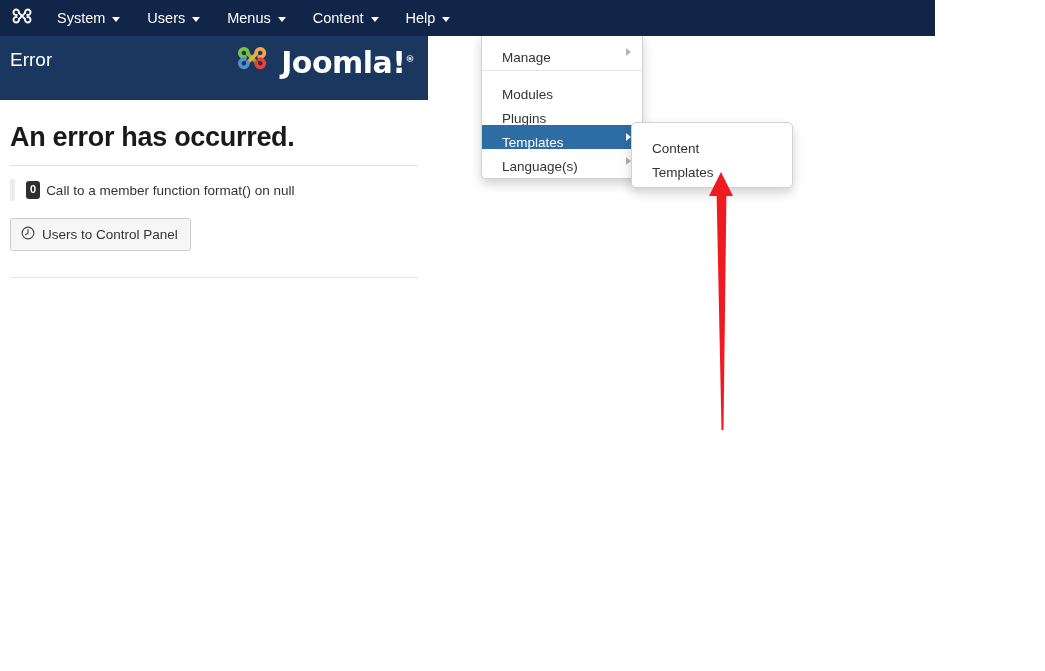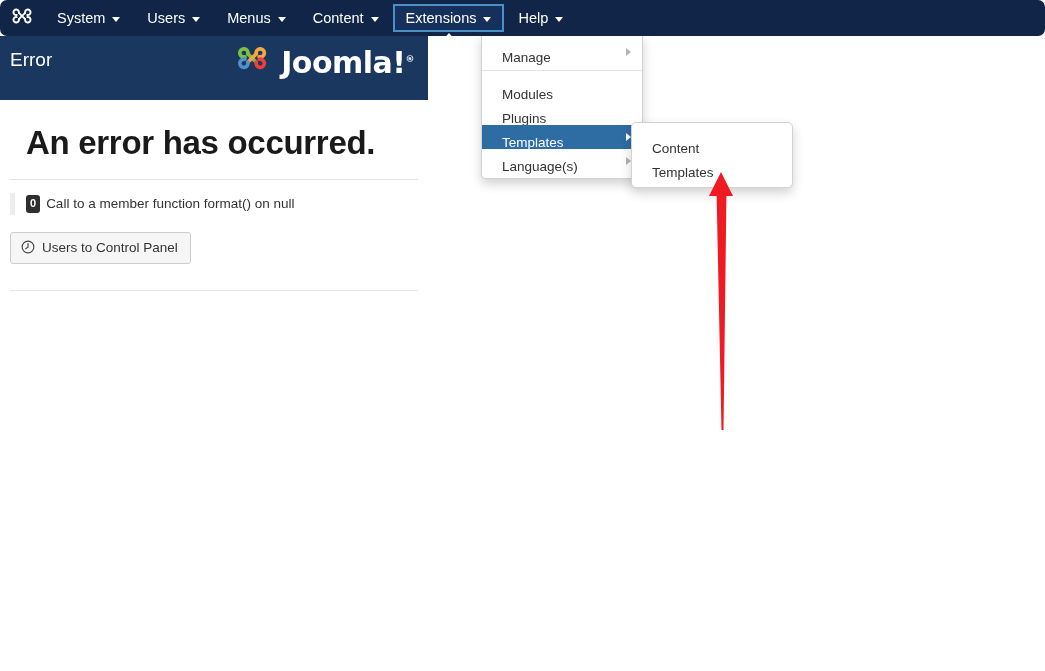--- a/index.html
+++ b/index.html
@@ -13,27 +13,26 @@
     position: relative;
     overflow: hidden;
     font-family: "Liberation Sans", sans-serif;
     -webkit-font-smoothing: antialiased;
   }
 
   
   .topbar {
     position: absolute;
     left: 0; top: 0;
-    width: 1045px;
+    width: 935px;
     height: 36px;
     background: #102548;
     display: flex;
     align-items: flex-start;
     z-index: 30;
-    border-radius: 7px;
   }
   .brand-icon {
     width: 44px;
     height: 36px;
     display: flex;
     align-items: center;
     justify-content: center;
   }
   .topnav {
     display: flex;
@@ -116,23 +115,23 @@
     vertical-align: super;
   }
 
   
   .content {
     position: absolute;
     left: 0; top: 85px;
     width: 428px;
   }
   .error-title {
-    margin: 16px;
-    padding: 22px 10px 0 10px;
-    font-size: 33px;
+    margin: 0;
+    padding: 36px 10px 0 10px;
+    font-size: 27px;
     font-weight: bold;
     color: #1a1a1a;
     line-height: 1.2;
     letter-spacing: -0.3px;
   }
   .hr {
     margin: 12px 10px 0 10px;
     border: 0;
     border-top: 1px solid #e2e2e2;
     height: 0;
@@ -295,25 +294,20 @@
       <span>Menus</span>
       <span class="caret-down"></span>
     </div>
 
     <div class="topnav-item">
       <span>Content</span>
       <span class="caret-down"></span>
     </div>
 
 
-    <div class="topnav-item active">
-      <span>Extensions</span>
-      <span class="caret-down"></span>
-      <span class="notch"></span>
-    </div>
 
     <div class="topnav-item">
       <span>Help</span>
       <span class="caret-down"></span>
     </div>
 
   </div>
 </div>
 
 <div class="page-header">

